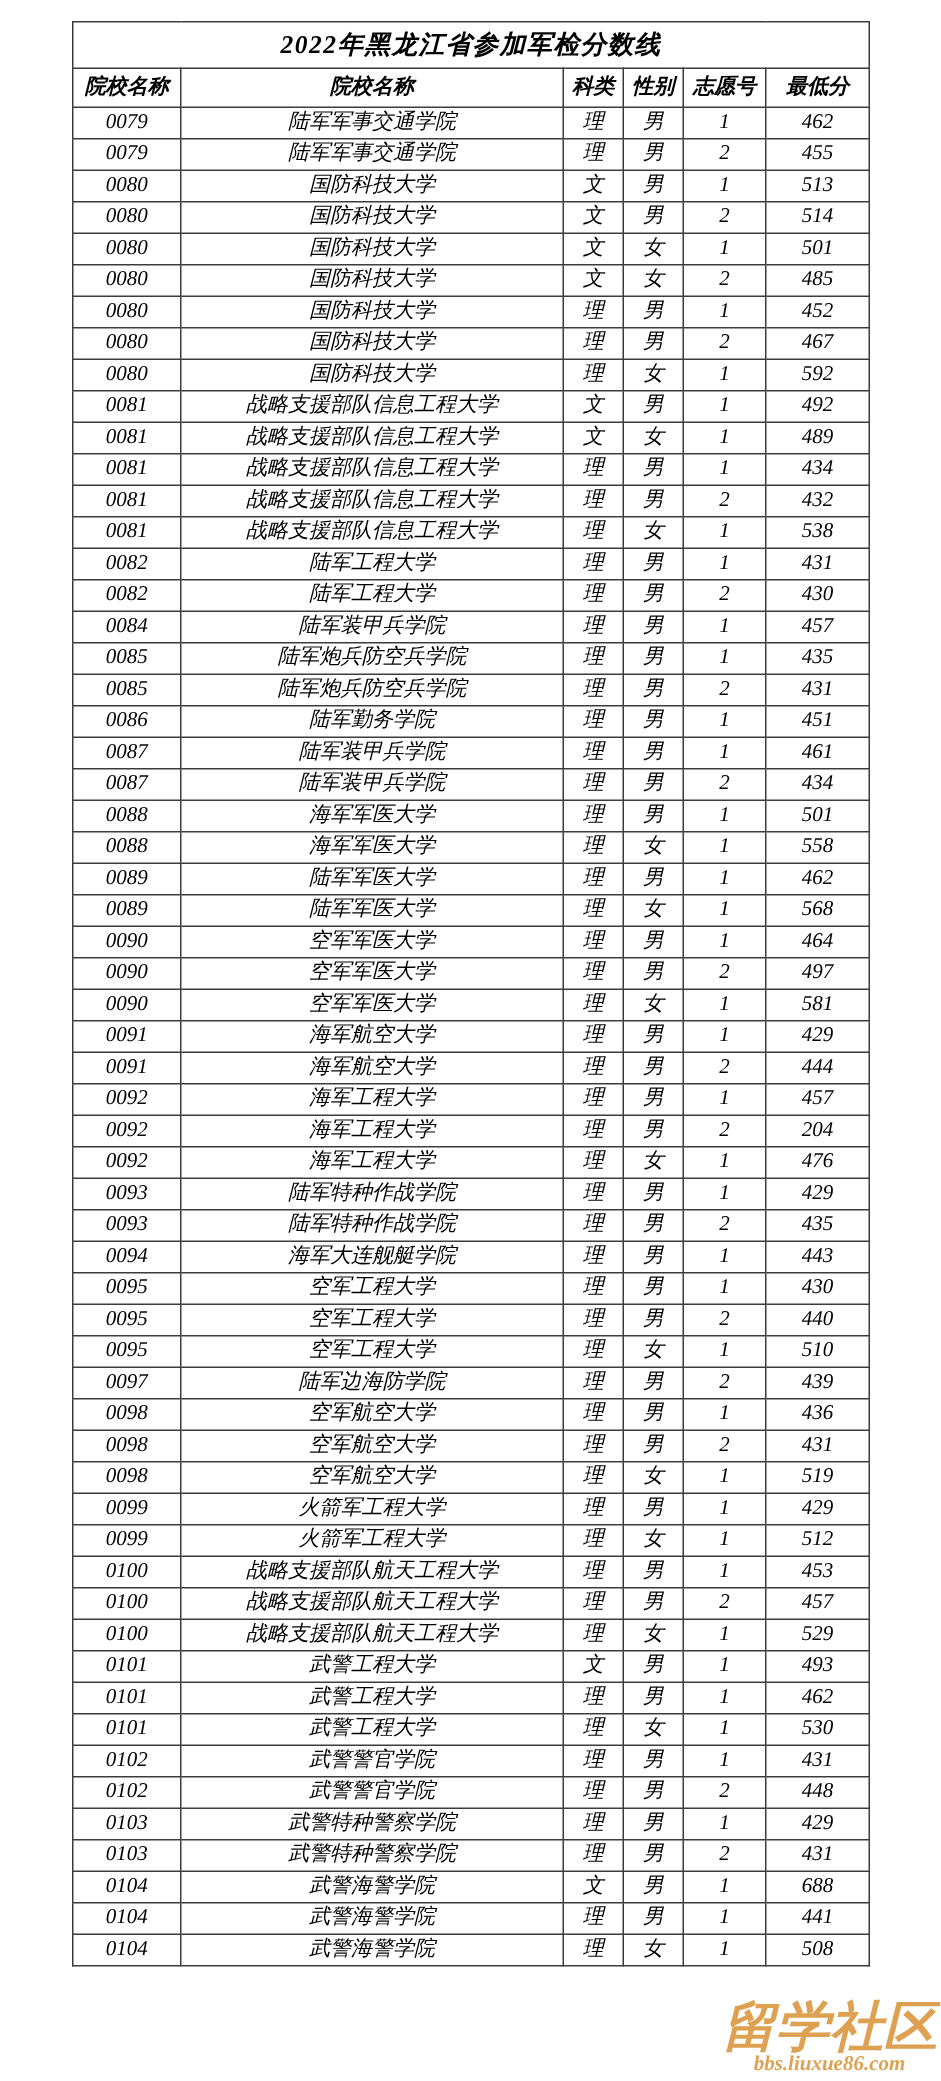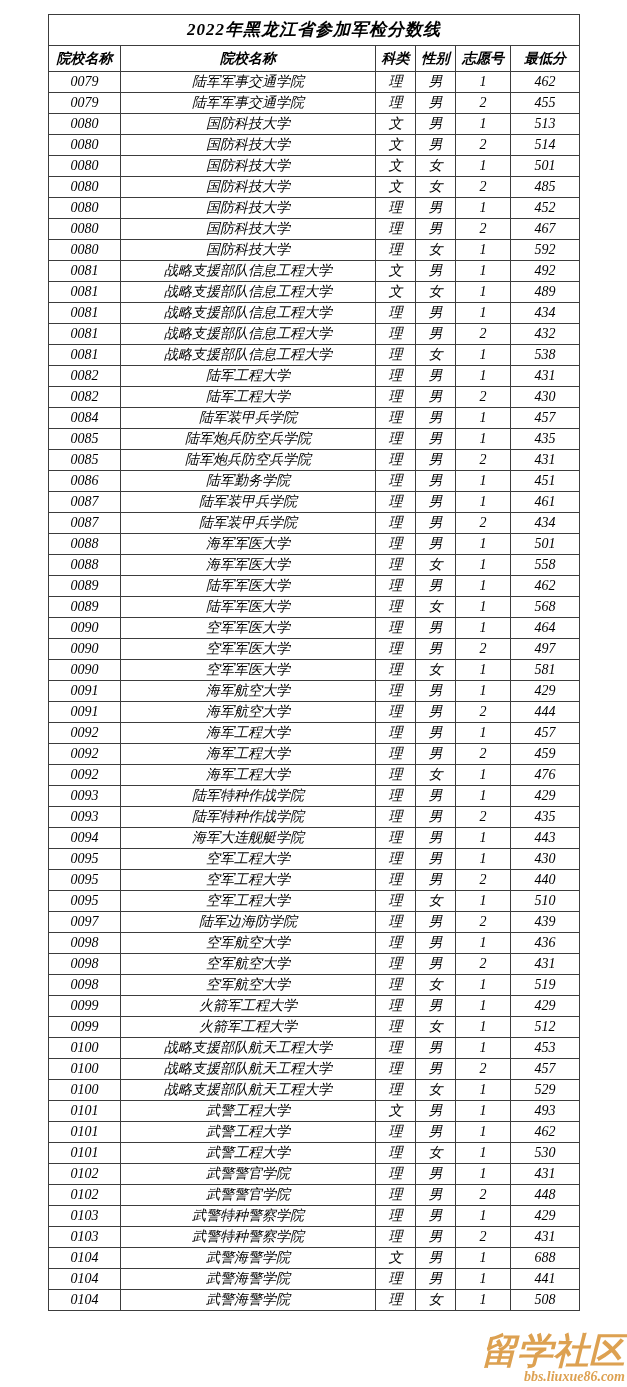--- a/index.html
+++ b/index.html
@@ -65,20 +65,21 @@
     font-size: 36px;
     font-weight: bold;
     color: rgba(215, 145, 50, 0.85);
     text-shadow: 0 0 2px rgba(255,255,255,0.6);
   }
   .watermark .wm-sub {
     display: block;
     font-size: 14px;
     font-weight: bold;
     color: rgba(215, 145, 50, 0.85);
+    text-align: center;
   }
 </style>
 </head>
 <body>
 
 <div class="page">
   <div class="table-wrap">
     <table class="score-table">
       <colgroup>
         <col style="width:72px">
@@ -357,21 +358,21 @@
             <td>男</td>
             <td>1</td>
             <td>457</td>
           </tr>
           <tr>
             <td>0092</td>
             <td>海军工程大学</td>
             <td>理</td>
             <td>男</td>
             <td>2</td>
-            <td>459</td>
+            <td>204</td>
           </tr>
           <tr>
             <td>0092</td>
             <td>海军工程大学</td>
             <td>理</td>
             <td>女</td>
             <td>1</td>
             <td>476</td>
           </tr>
           <tr>

